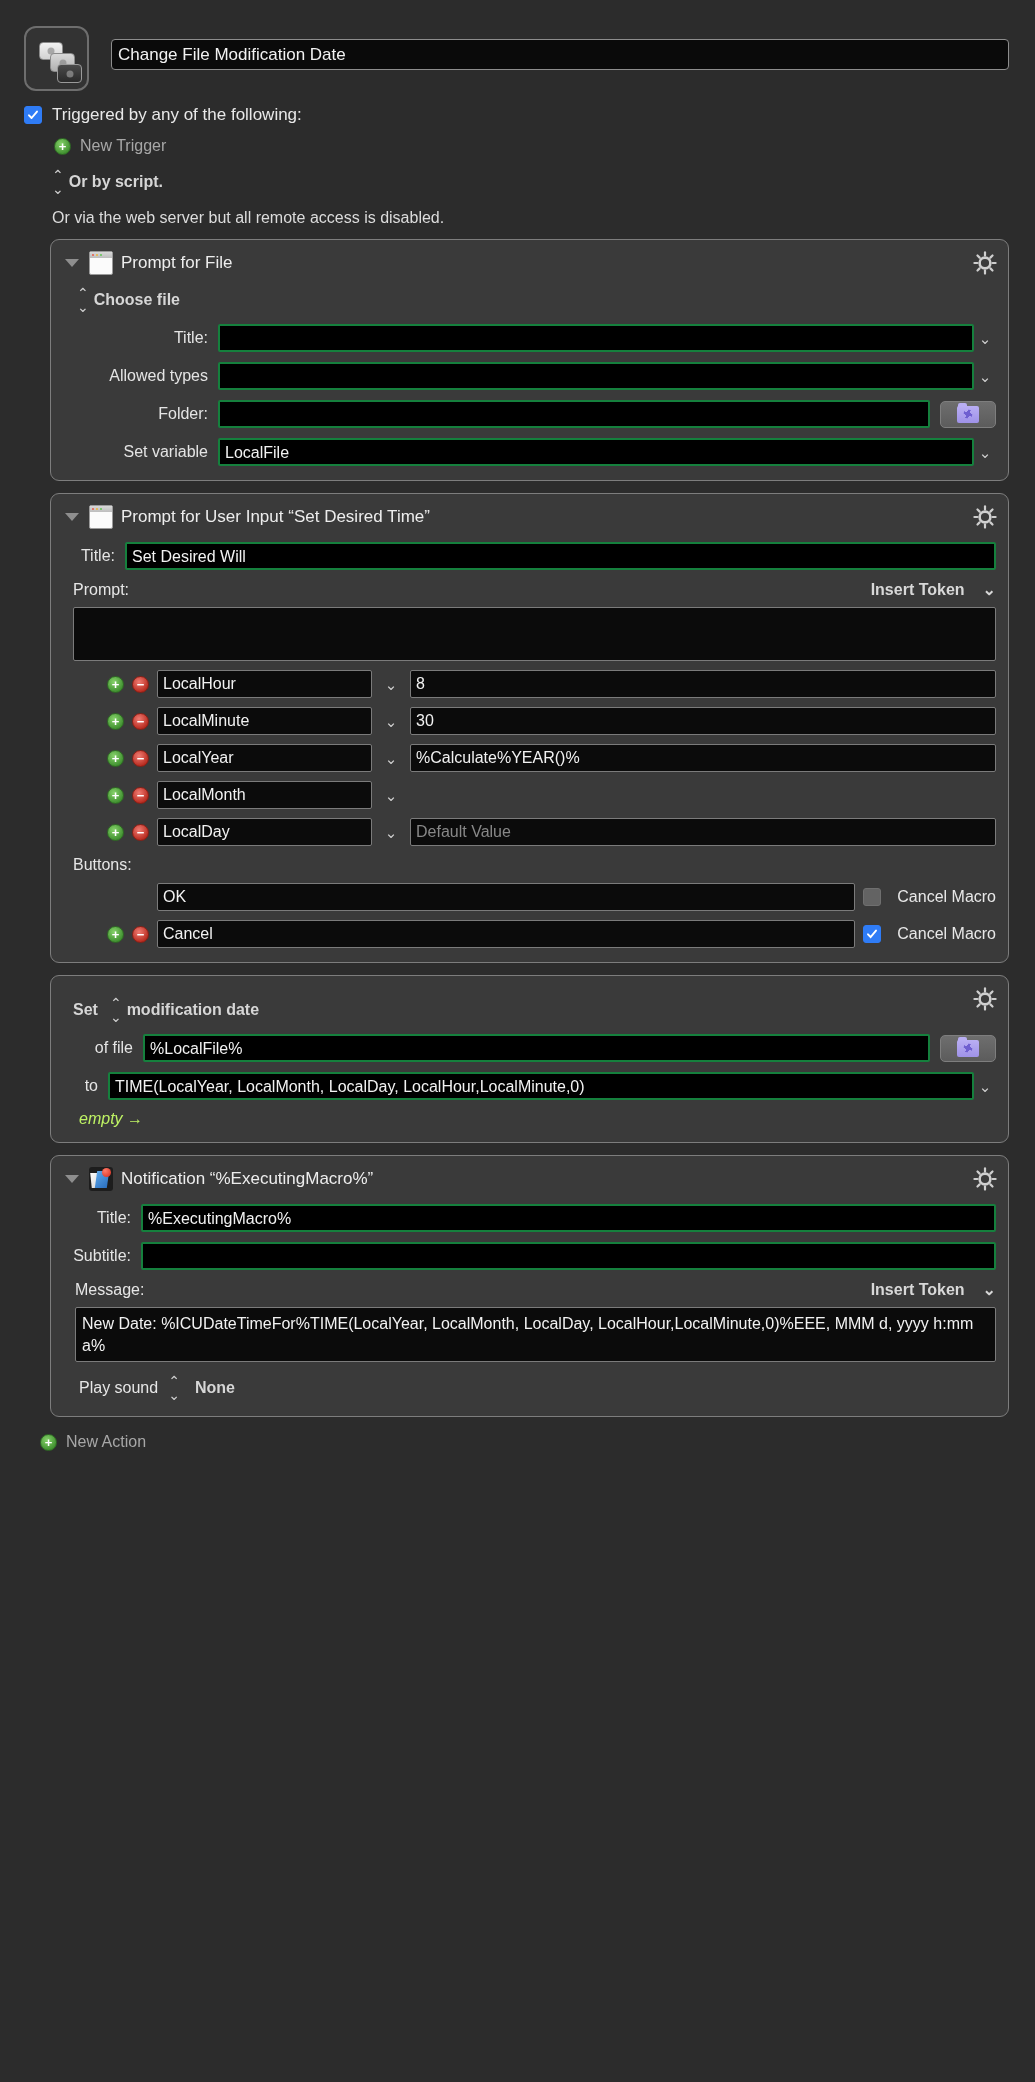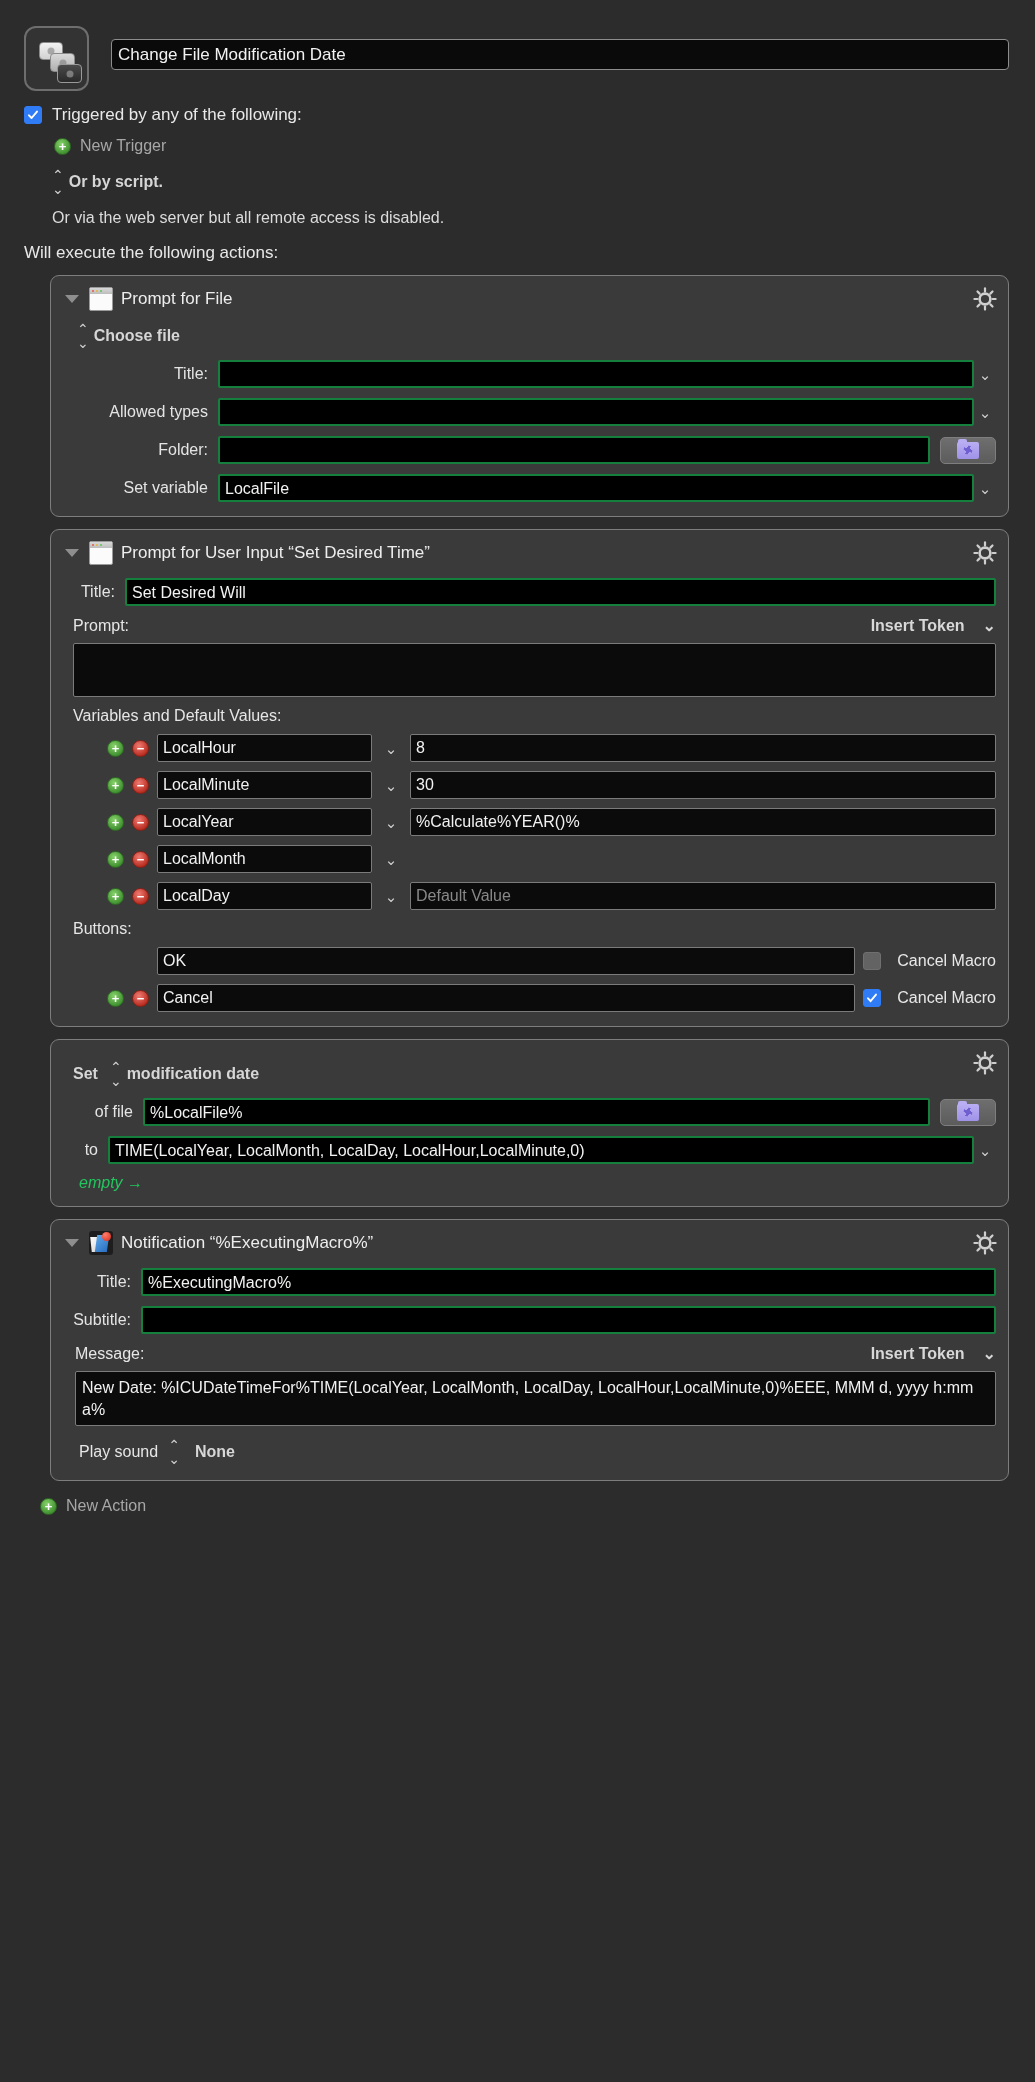--- a/index.html
+++ b/index.html
@@ -256,21 +256,21 @@
   }
   .vardefault.placeholder { color:#888; }
   .btnrow { display:flex; align-items:center; margin-top: 9px; gap: 8px; }
   .btnfield {
     background:#0b0b0b; border:1px solid #7b7b7b; border-radius:2px;
     height:28px; line-height:26px; color:#f2f2f2; font-size:16px; padding:0 5px;
     flex: 1 1 auto; overflow:hidden; white-space:nowrap;
   }
   .cancel-macro-label { color:#e8e8e8; font-size:16px; margin-left:8px; white-space:nowrap; }
 
-  .empty-arrow { color:#22c55e; font-size:16px; font-style: italic; margin-top: 10px; padding-left: 16px; }
+  .empty-arrow { color:#bef264; font-size:16px; font-style: italic; margin-top: 10px; padding-left: 16px; }
 
   .play-sound-row { display:flex; align-items:center; margin-top:12px; padding-left: 16px; gap: 10px; }
 
   .new-action-row { padding: 16px 0 0 40px; display:flex; align-items:center; }
 </style>
 </head>
 <body>
 
 <div class="root">
 
@@ -306,21 +306,20 @@
       <span class="muted-link">New Trigger</span>
     </div>
 
     <div class="row or-script-row">
       <span class="updown">⌃<br>⌄</span>
       <span class="bold-grey">Or by script.</span>
     </div>
 
     <div class="web-note">Or via the web server but all remote access is disabled.</div>
 
-    <div class="will-execute">Will execute the following actions:</div>
   </div>
 
   <div class="actions-area">
 
     <div class="action" style="margin-left:26px;">
       <div class="action-head">
         <span class="disclosure"></span>
         <span class="act-icon icon-window">
           <span class="titlebar">
               <i class="dot r"></i>
@@ -417,23 +416,20 @@
 
       <div class="subline" style="padding-left:10px">
         <span class="sectlabel">Prompt:</span>
         <span class="insert-token">
           <span>Insert Token</span>
           <span>⌄</span>
         </span>
       </div>
       <div class="textarea" style="height:54px;margin-left:10px"></div>
 
-      <div class="subline" style="padding-left:10px">
-        <span class="sectlabel">Variables and Default Values:</span>
-      </div>
 
       <div class="varrow">
         <span class="pad"></span>
         <span class="plus-circle">
             <span class="pm-glyph">+</span>
           </span>
         <span class="minus-circle">
             <span class="pm-glyph">−</span>
           </span>
         <span class="varname">LocalHour</span>

